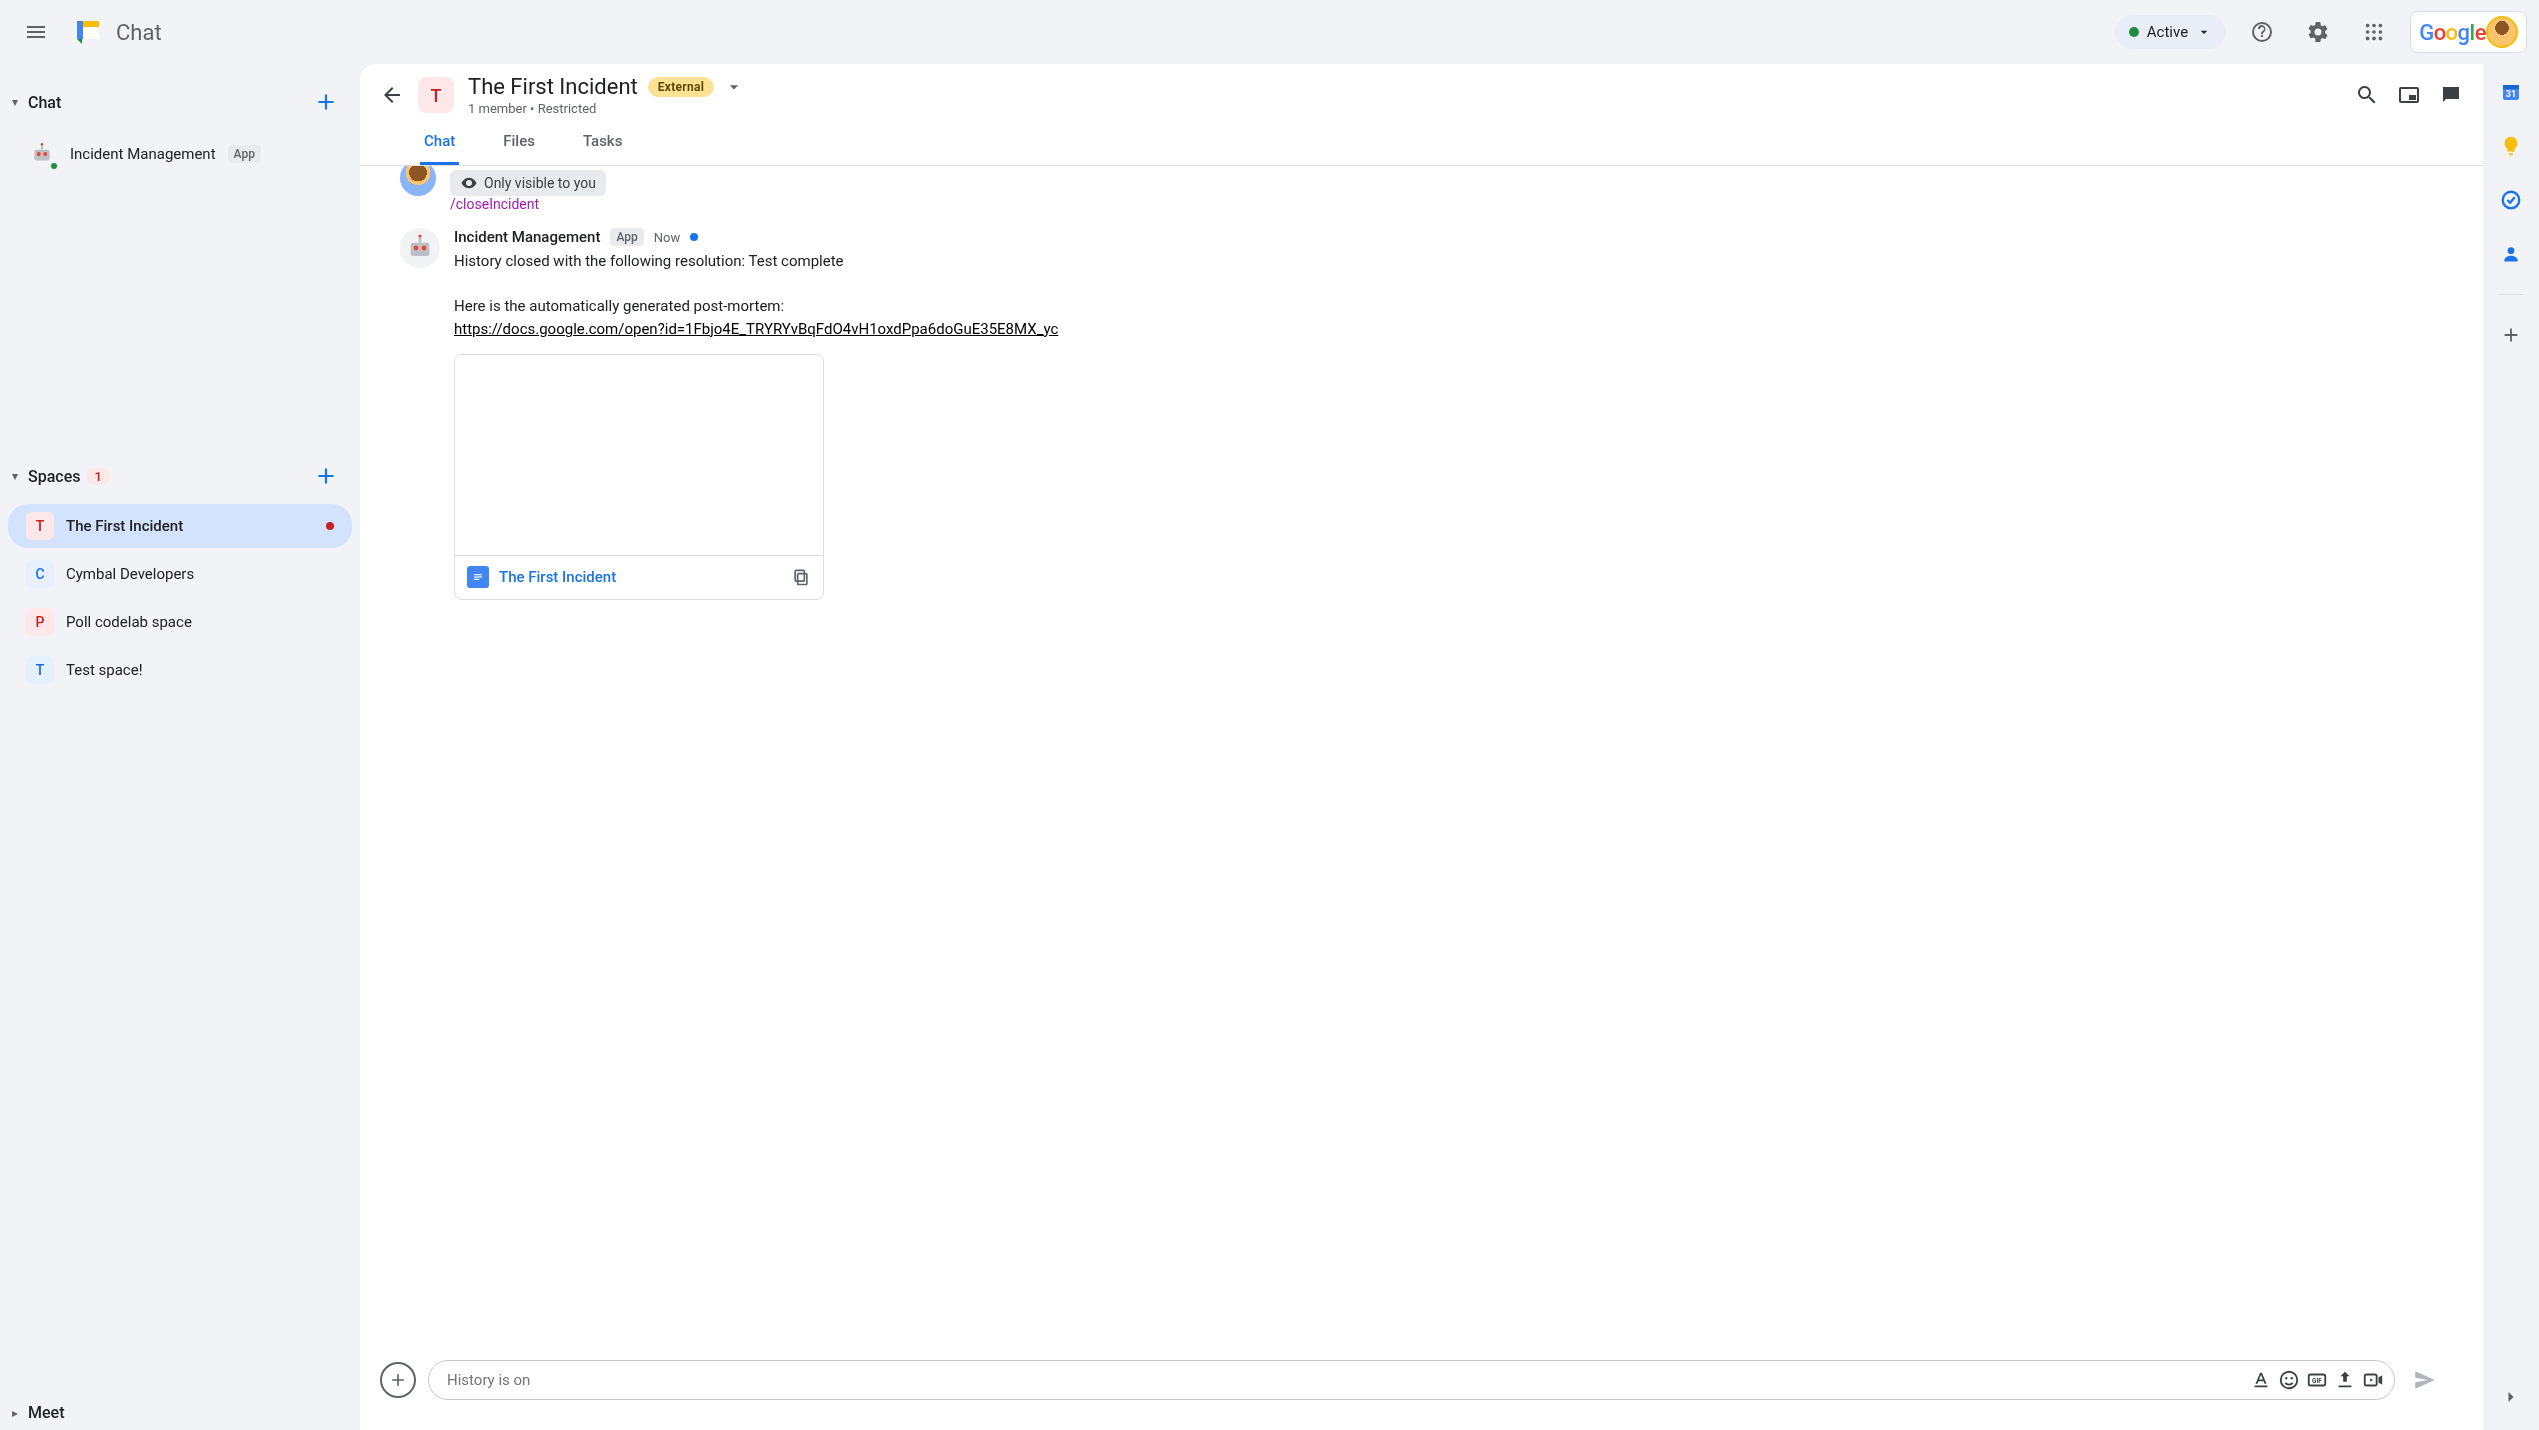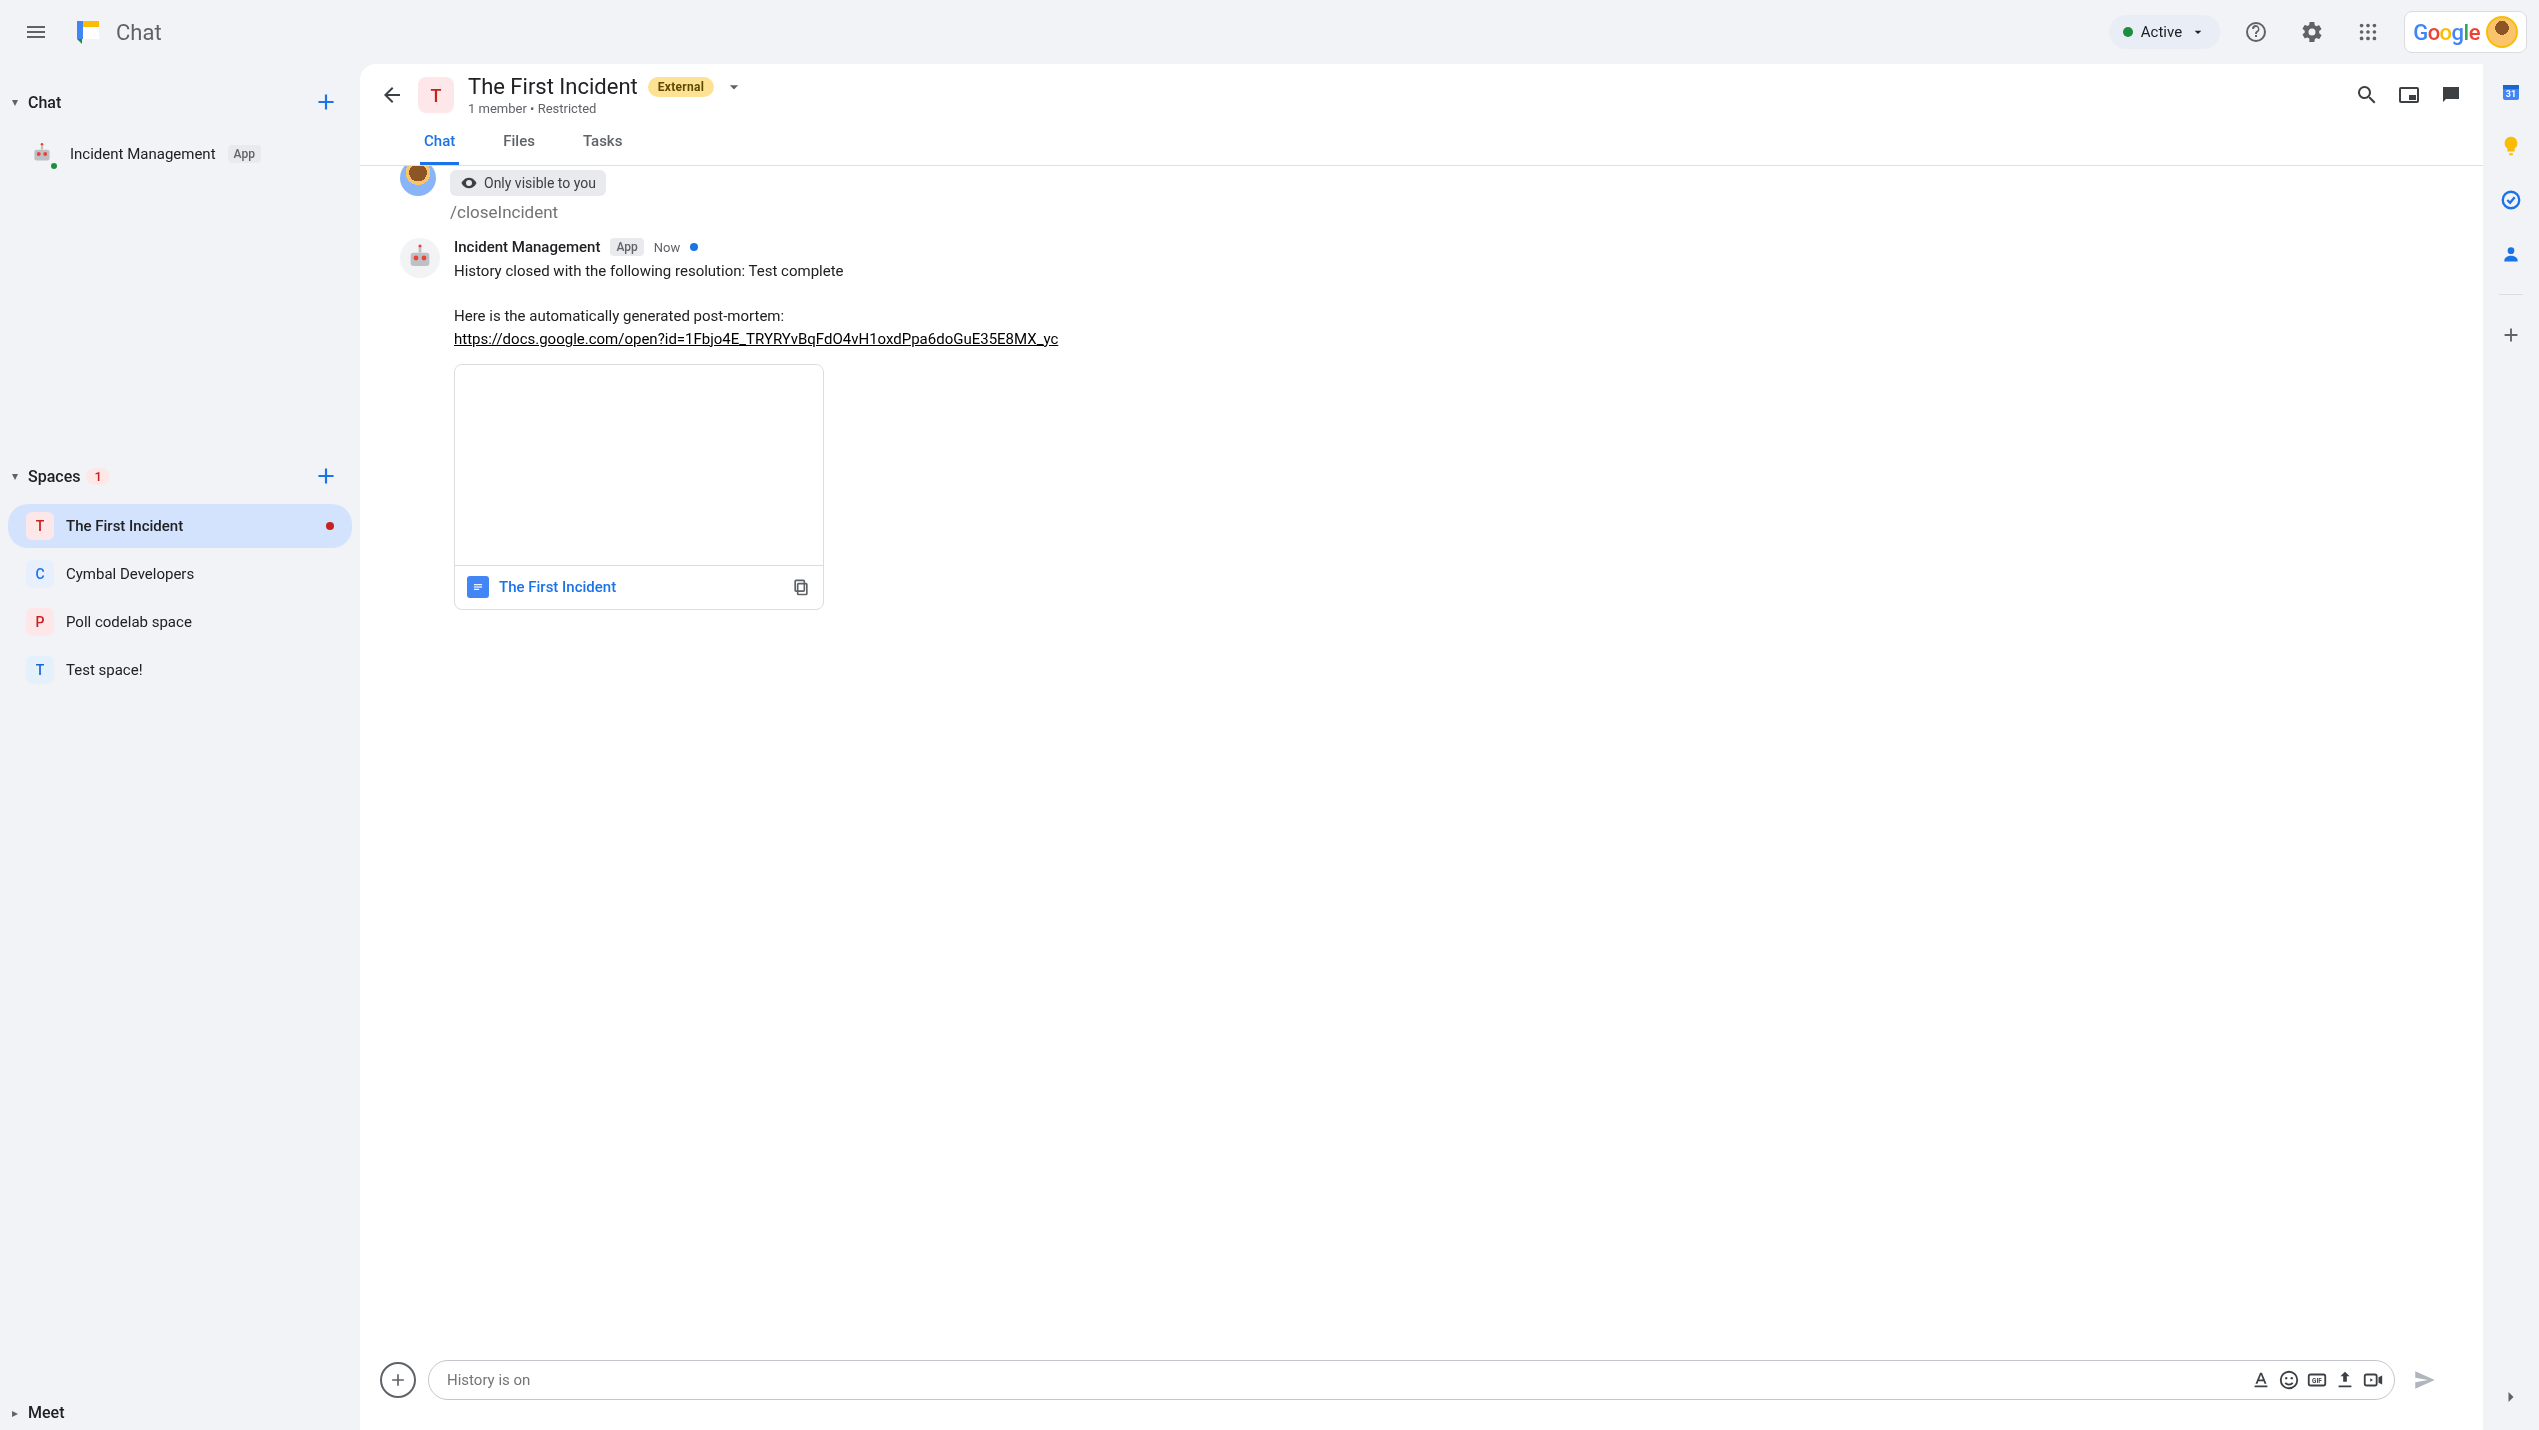--- a/index.html
+++ b/index.html
@@ -10,21 +10,21 @@
   .topbar { grid-column: 1 / 4; display: flex; align-items: center; padding: 0 12px; gap: 8px; }
   .hamburger { width: 48px; height: 48px; display:flex; align-items:center; justify-content:center; border-radius:50%; cursor:pointer; color:#5f6368;}
   .app-logo { width: 40px; height: 40px; display:flex; align-items:center; justify-content:center; }
   .app-name { font-size: 22px; color:#5f6368; margin-right: auto; }
   .search { flex: 0 1 600px; height: 48px; background: #e9eef6; border-radius: 24px; display:flex; align-items:center; padding: 0 16px; margin-left: 60px; gap:12px; color:#5f6368;}
   .search input { border:none; background:transparent; outline:none; font-size:17px; color:#5f6368; width:100%; }
   .status-pill { display:flex; align-items:center; gap:8px; background:#e9eef6; border-radius: 20px; padding: 8px 14px; font-size:15px; cursor:pointer; }
   .status-dot { width:10px; height:10px; border-radius:50%; background:#1e8e3e; }
   .topbar-right { display:flex; align-items:center; gap:16px; margin-left:auto; }
   .icon-btn { width:40px; height:40px; display:flex; align-items:center; justify-content:center; color:#5f6368; cursor:pointer; border-radius:50%; }
-  .google-chip { display:flex; align-items:center; gap:6px; border:1px solid #dadce0; border-radius:8px; padding:4px 8px; background:#fff;}
+  .google-chip { display:flex; align-items:center; gap:0; border:1px solid #dadce0; border-radius:8px; padding:4px 8px; background:#fff;}
   .google-word { font-size:22px; font-weight:500; letter-spacing:-0.5px; }
   .g-b{color:#4285f4}.g-r{color:#ea4335}.g-y{color:#fbbc05}.g-g{color:#34a853}
   .avatar-img { width:32px; height:32px; border-radius:50%; background: radial-gradient(circle at 50% 35%, #8d5524 0 30%, #f9c46b 30% 42%, transparent 42%), #f9c46b; border:2px solid #fbbc05; }
 
   
   .sidebar { grid-column: 1; grid-row: 2; display:flex; flex-direction:column; padding-top:12px; }
   .section-head { display:flex; align-items:center; padding: 8px 16px 8px 8px; gap:6px; }
   .section-caret { color:#5f6368; font-size:12px; width:14px; text-align:center; }
   .section-title { font-size:16px; font-weight:500; }
   .badge-count { background:#fce8e6; color:#c5221f; font-size:13px; border-radius:10px; padding:1px 8px; font-weight:500;}
@@ -52,21 +52,21 @@
   .space-sub { font-size:13px; color:#5f6368;}
   .header-right { margin-left:auto; display:flex; gap:18px; color:#3c4043;}
   .tabs { display:flex; gap:40px; padding: 6px 60px 0 60px; border-bottom:1px solid #e0e0e0;}
   .tab { padding: 10px 4px 12px; font-size:15px; color:#5f6368; cursor:pointer; border-bottom:3px solid transparent; font-weight:500;}
   .tab.active { color:#1a73e8; border-bottom-color:#1a73e8;}
 
   .messages { flex:1; overflow-y:auto; padding: 4px 40px 10px 40px; }
   .bubble-row { display:flex; gap:14px; }
   .user-avatar { width:36px; height:36px; border-radius:50%; background: radial-gradient(circle at 50% 35%, #8d5524 0 30%, #f9c46b 30% 42%, transparent 42%), #89b4f8; flex-shrink:0; margin-top:-10px;}
   .ovty { background:#e8eaed; border-radius:6px; display:inline-flex; align-items:center; gap:6px; padding:4px 10px; color:#3c4043; font-size:14px;}
-  .slash-cmd { color:#737373; font-size:17px; margin-top:6px;}
+  .slash-cmd { color:#a21caf; font-size:14px; }
   .msg { margin-top:16px;}
   .bot-av-lg { width:40px; height:40px; border-radius:50%; background:#f1f3f4; display:flex; align-items:center; justify-content:center; flex-shrink:0;}
   .msg-head { display:flex; align-items:center; gap:10px; font-size:15px;}
   .sender { font-weight:500;}
   .ts { color:#5f6368; font-size:13px;}
   .blue-dot { width:8px; height:8px; border-radius:50%; background:#1a73e8;}
   .msg-body { font-size:15px; margin-top:4px; line-height:1.5;}
   .link { color:#000000; text-decoration:underline; word-break:break-all; cursor:pointer;}
   .doc-card { width:370px; border:1px solid #dadce0; border-radius:8px; margin-top:14px; overflow:hidden;}
   .doc-preview { height:200px; background:#fff;}

